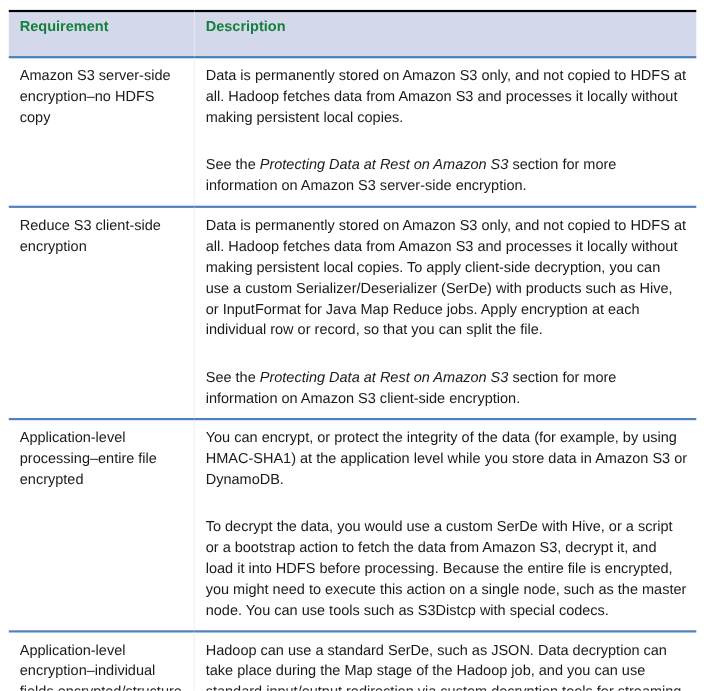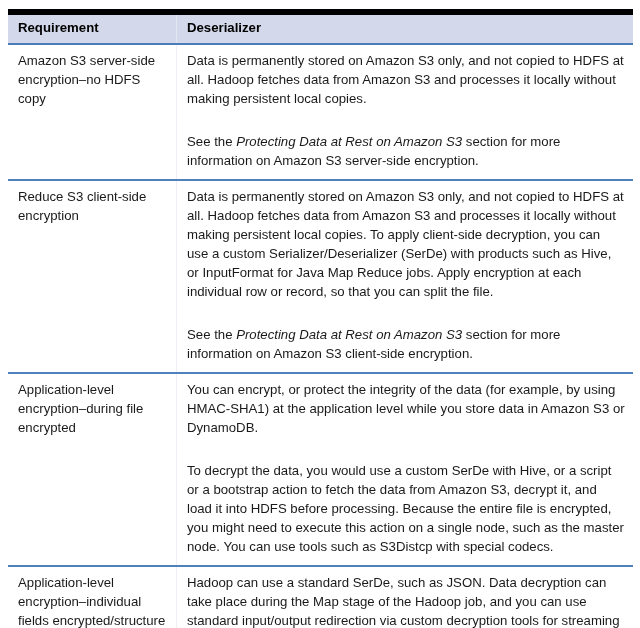--- a/index.html
+++ b/index.html
@@ -1,56 +1,56 @@
 <!DOCTYPE html>
 <html><head>
   <meta charset="utf-8">
   <style>
     html, body { margin: 0; padding: 0; background: #ffffff; }
     body { width: 640px; height: 628px; position: relative; overflow: hidden;
            font-family: "Liberation Sans", sans-serif; color: #1a1a1a; }
     .tbl { position: absolute; left: 8px; top: 9px; width: 625px; border-collapse: collapse; }
     .tbl th, .tbl td { text-align: left; vertical-align: top; font-size: 13.2px; line-height: 19px; }
-    .tbl thead th { background: #d3d9ea; font-weight: bold; height: 25px; padding: 3px 10px 0 10px;
-                    border-top: 6px solid #000000; border-bottom: 2px solid #4a7ebb; color: #000000; }
+    .tbl thead th { background: #d3d9ea; font-weight: bold; height: 25px; padding: 3px 10px 12px 10px;
+                    border-top: 2px solid #000000; border-bottom: 2px solid #4a7ebb; color: #15803d; }
     .tbl thead th.c1 { border-right: 1px solid #e3e7f1; }
     .tbl td { padding: 6px 10px 9px 10px; border-bottom: 2px solid #4f81bd; }
     .tbl td.c1 { width: 148px; border-right: 1px solid #eef0f6; }
     .tbl td.c2 { padding-right: 8px; }
     .para { margin: 0; }
     .para + .para { margin-top: 24px; }
     em { font-style: italic; }
   </style>
 </head>
 <body>
 
 <table class="tbl">
   <thead>
     <tr>
       <th class="c1">Requirement</th>
-      <th class="c2">Deserializer</th>
+      <th class="c2">Description</th>
     </tr>
   </thead>
   <tbody>
     <tr>
       <td class="c1">Amazon S3 server-side encryption–no HDFS copy</td>
       <td class="c2">
         <p class="para"><span>Data is permanently stored on Amazon S3 only, and not copied to HDFS at all. Hadoop  fetches data from Amazon S3 and processes it locally without making persistent local  copies.</span></p>
         <p class="para"><span>See the </span><em>Protecting Data at Rest on Amazon S3</em><span> section for more information on Amazon  S3 server-side encryption.</span></p>
       </td>
     </tr>
     <tr>
       <td class="c1">Reduce S3 client-side encryption</td>
       <td class="c2">
         <p class="para"><span>Data is permanently stored on Amazon S3 only, and not copied to HDFS at all. Hadoop  fetches data from Amazon S3 and processes it locally without making persistent local  copies. To apply client-side decryption, you can use a custom Serializer/Deserializer  (SerDe) with products such as Hive, or InputFormat for Java Map Reduce jobs. Apply  encryption at each individual row or record, so that you can split the file.</span></p>
         <p class="para"><span>See the </span><em>Protecting Data at Rest on Amazon S3</em><span> section for more information on Amazon  S3 client-side encryption.</span></p>
       </td>
     </tr>
     <tr>
-      <td class="c1">Application-level encryption–during file encrypted</td>
+      <td class="c1">Application-level processing–entire file encrypted</td>
       <td class="c2">
         <p class="para"><span>You can encrypt, or protect the integrity of the data (for example, by using HMAC-SHA1)  at the application level while you store data in Amazon S3 or DynamoDB.</span></p>
         <p class="para"><span>To decrypt the data, you would use a custom SerDe with Hive, or a script or a bootstrap  action to fetch the data from Amazon S3, decrypt it, and load it into HDFS before  processing. Because the entire file is encrypted, you might need to execute this action  on a single node, such as the master node. You can use tools such as S3Distcp with  special codecs.</span></p>
       </td>
     </tr>
     <tr>
       <td class="c1">Application-level encryption–individual fields encrypted/structure preserved</td>
       <td class="c2">
         <p class="para"><span>Hadoop can use a standard SerDe, such as JSON. Data decryption can take place during the Map stage of the Hadoop job, and you can use standard input/output redirection  via custom decryption tools for streaming jobs.</span></p>
       </td>

